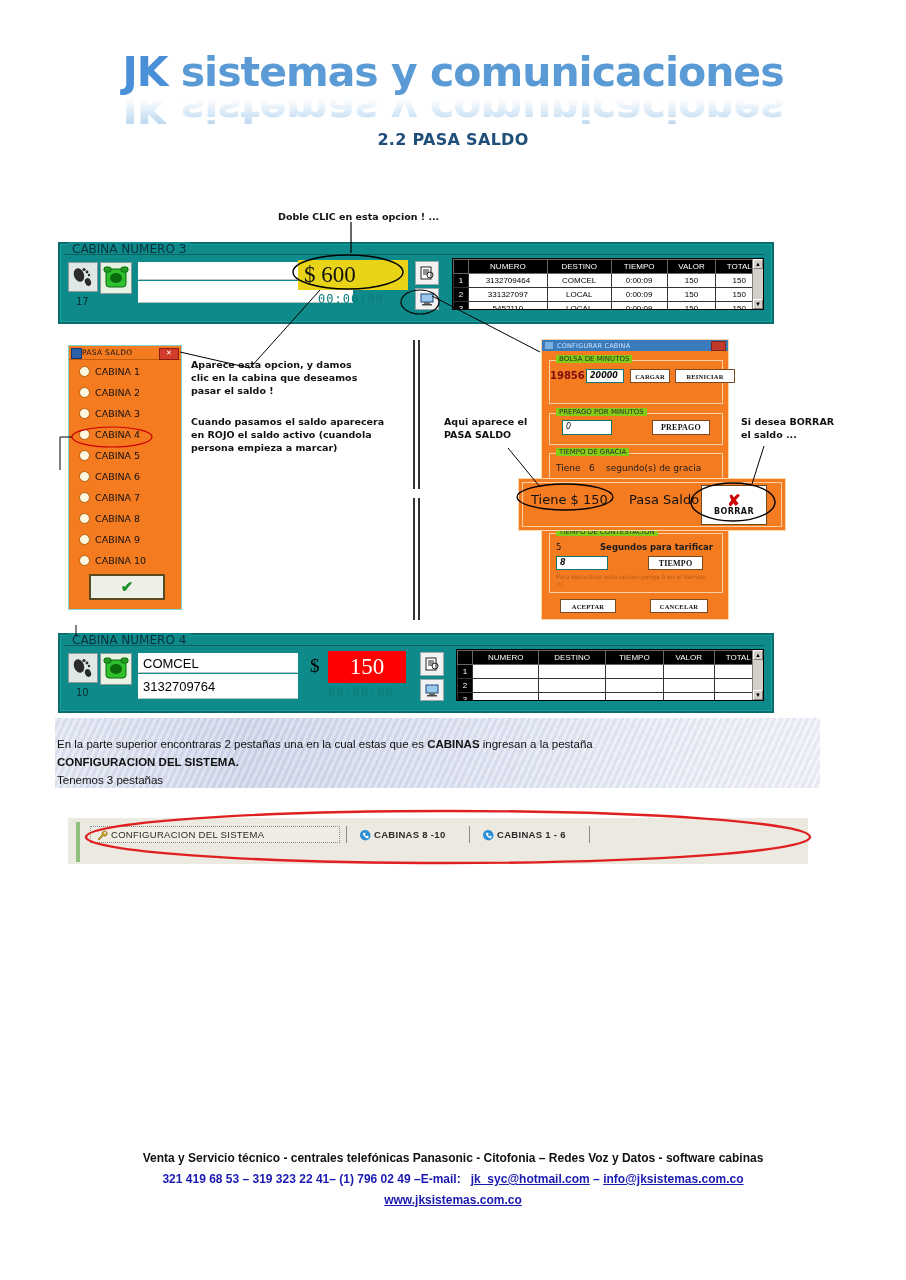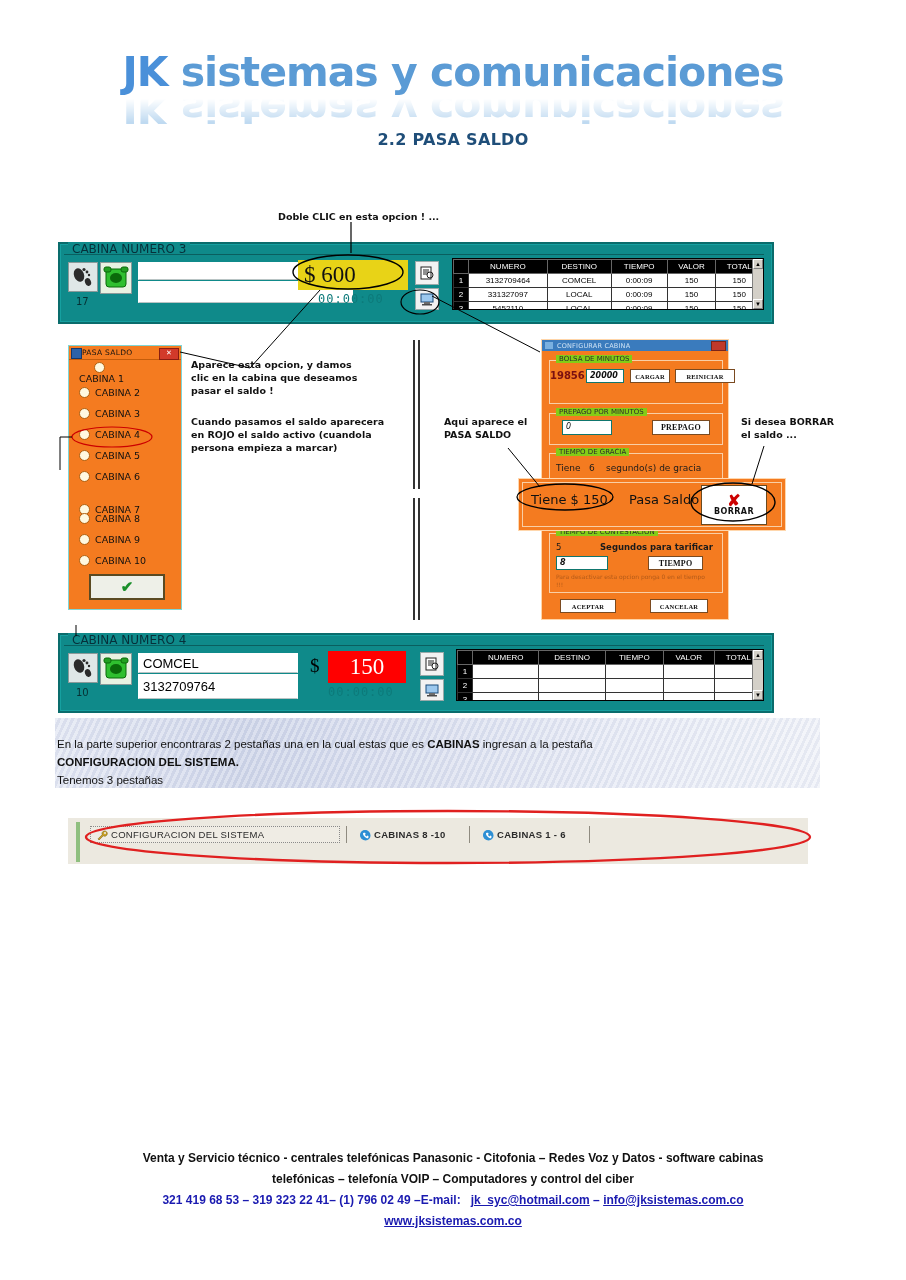--- a/index.html
+++ b/index.html
@@ -377,21 +377,21 @@
   </div>
 </div>
 
 <div class="abs" id="pasa-saldo-dlg">
   <div id="ps-titlebar">
     <div id="ps-icon"></div>
     <div id="ps-title-text">PASA SALDO</div>
     <div id="ps-close">✕</div>
   </div>
 
-  <div class="cabina-row" style="top:16px;flex-direction:column;">
+  <div class="cabina-row" style="top:16px;">
       <span class="radio"></span>
       <span class="cab-label">CABINA 1</span>
     </div>
   <div class="cabina-row" style="top:37px;">
       <span class="radio"></span>
       <span class="cab-label">CABINA 2</span>
     </div>
   <div class="cabina-row" style="top:58px;">
       <span class="radio"></span>
       <span class="cab-label">CABINA 3</span>
@@ -401,21 +401,21 @@
       <span class="cab-label">CABINA 4</span>
     </div>
   <div class="cabina-row" style="top:100px;">
       <span class="radio"></span>
       <span class="cab-label">CABINA 5</span>
     </div>
   <div class="cabina-row" style="top:121px;">
       <span class="radio"></span>
       <span class="cab-label">CABINA 6</span>
     </div>
-  <div class="cabina-row" style="top:154px;">
+  <div class="cabina-row" style="top:142px;">
       <span class="radio"></span>
       <span class="cab-label">CABINA 7</span>
     </div>
   <div class="cabina-row" style="top:163px;">
       <span class="radio"></span>
       <span class="cab-label">CABINA 8</span>
     </div>
   <div class="cabina-row" style="top:184px;">
       <span class="radio"></span>
       <span class="cab-label">CABINA 9</span>
@@ -630,21 +630,20 @@
           <path d="M3 3.2c.9-.6 2.2-.3 2.2-.3l.5 1.2-.8.6c.3.8.9 1.4 1.7 1.7l.6-.8 1.2.5s.3 1.3-.3 2.2c-2.2.3-5.4-2.9-5.1-5.1z" fill="#fff"></path>
         </svg>
     </span>
     <span>CABINAS 1 - 6</span>
   </div>
   <div class="tab-sep" style="left:521px;"></div>
 </div>
 
 <div class="abs" id="footer">
   <div class="f-line">Venta y Servicio técnico - centrales telefónicas Panasonic - Citofonia – Redes Voz y Datos - software cabinas</div>
-  <div class="f-line">telefónicas – telefonía VOIP – Computadores y control del ciber</div>
   <div class="f-line f-blue">
     <span>321 419 68 53 – 319 323 22 41– (1) 796 02 49 –E-mail:</span>&nbsp;&nbsp;
     <span class="f-link">jk_syc@hotmail.com</span>
     <span>–</span>
     <span class="f-link">info@jksistemas.com.co</span>
   </div>
   <div class="f-line f-blue"><span class="f-link">www.jksistemas.com.co</span></div>
 </div>
 
 <svg class="overlay">

